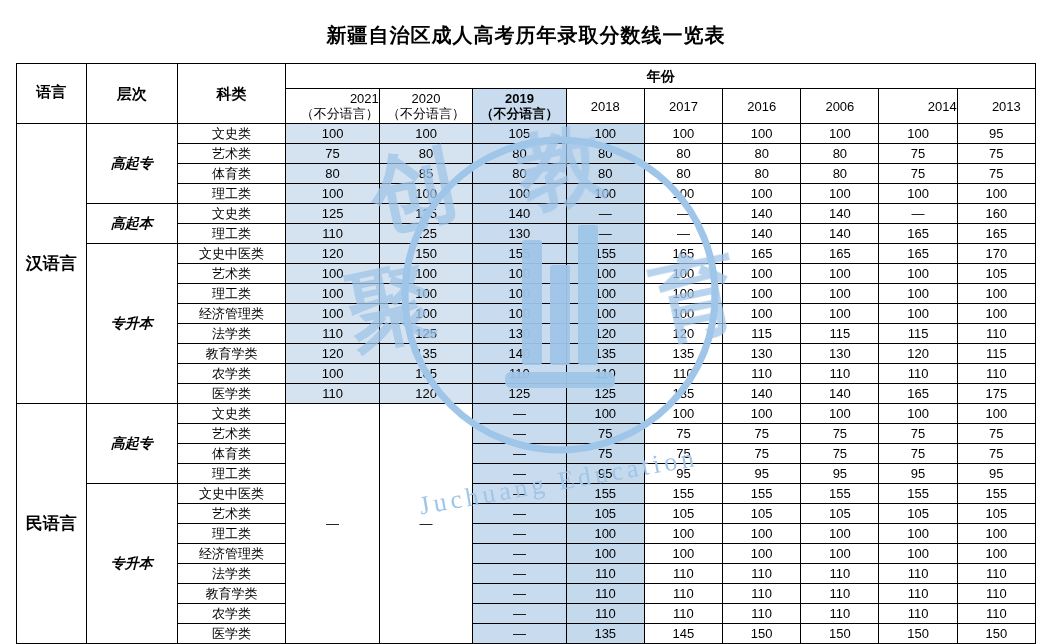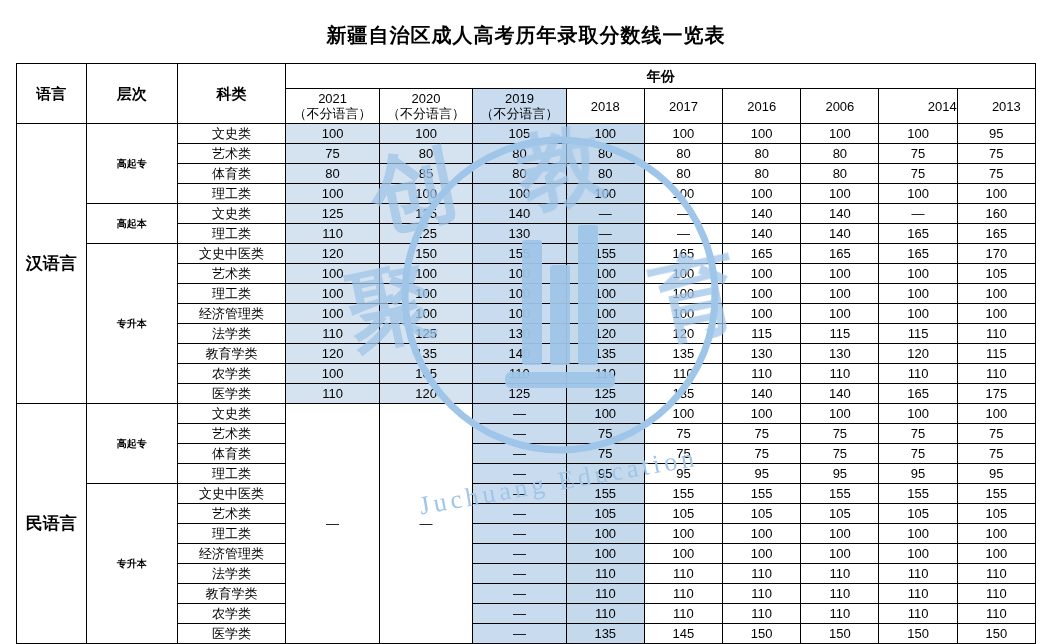--- a/index.html
+++ b/index.html
@@ -36,21 +36,21 @@
     font-size:13px;
     padding:0;
     height:19px;
     line-height:19px;
     background:transparent;
   }
   th{font-weight:bold;font-size:15px;}
   .hdr-year{font-weight:bold;font-size:14px;}
   .hdr-sub{font-size:13px;line-height:15px;font-weight:normal;}
   .lang-cell{font-size:17px;font-weight:bold;margin-left:43px;}
-  .level-cell{font-size:10px;font-weight:bold;}
+  .level-cell{font-size:14px;font-weight:bold;font-style:italic;}
   .subject-cell{font-size:13px;}
   .shade{background:#d5e3f0;}
   .shade-mid{background:#c5d9ec;}
   .shade-2019{background:#c9dcef;}
   .col-lang{width:64px;}
   .col-level{width:84px;}
   .col-subject{width:100px;}
   .col-year{width:86px;}
   .col-yearn{width:72px;}
 
@@ -82,35 +82,35 @@
         <col class="col-year">
       <col class="col-yearn">
         <col class="col-yearn">
         <col class="col-yearn">
       <col class="col-yearn">
         <col class="col-yearn">
         <col class="col-yearn">
     </colgroup>
     <thead>
       <tr>
-        <th rowspan="2" class="hdr-main" style="height:58px;">语言</th>
+        <th rowspan="2" class="hdr-main" style="height:58px;font-family:Liberation Mono, monospace;">语言</th>
         <th rowspan="2" class="hdr-main">层次</th>
         <th rowspan="2" class="hdr-main">科类</th>
         <th colspan="9" class="hdr-year" style="height:24px;">年份</th>
       </tr>
       <tr id="year-row">
-          <th class="hdr-sub" style="height: 34px;">
+          <th class="hdr-sub" style="height: 34px; text-align: right;">
             <div>2021</div>
             <div>（不分语言）</div>
           </th>
           <th class="hdr-sub" style="height: 34px;">
             <div>2020</div>
             <div>（不分语言）</div>
           </th>
-          <th class="hdr-sub shade-2019" style="height: 34px;">
+          <th class="hdr-sub shade-2019" style="height: 34px; font-weight: bold;">
             <div>2019</div>
             <div>（不分语言）</div>
           </th>
           <th class="hdr-sub" style="height: 34px; margin-left: 12px;">
             <div>2018</div>
           </th>
           <th class="hdr-sub" style="height: 34px;">
             <div>2017</div>
           </th>
           <th class="hdr-sub" style="height: 34px;">

